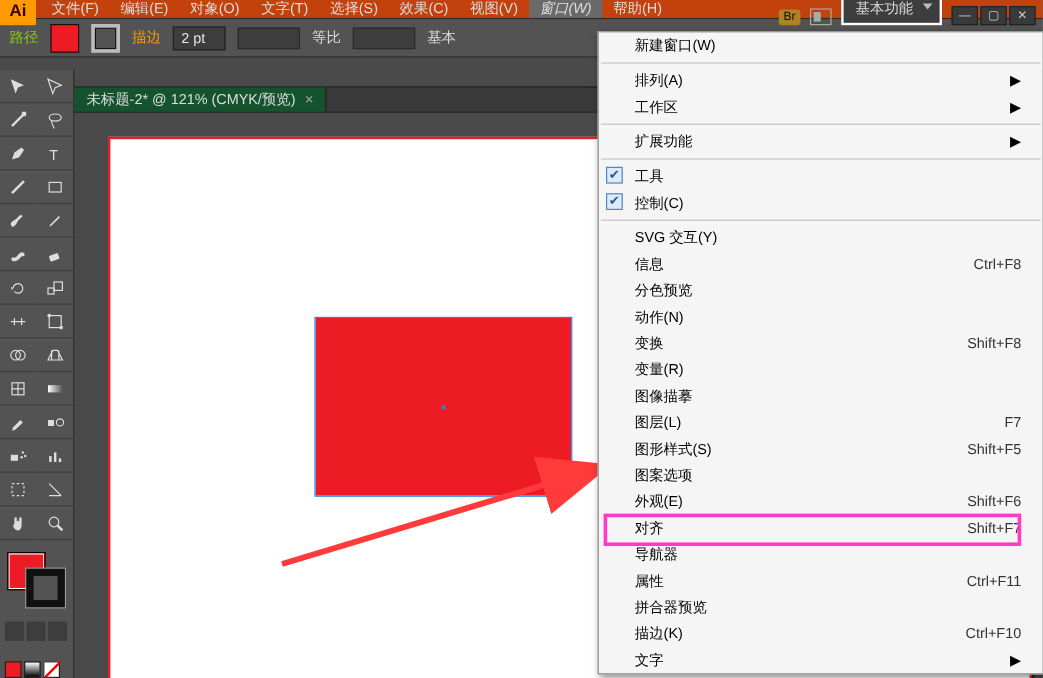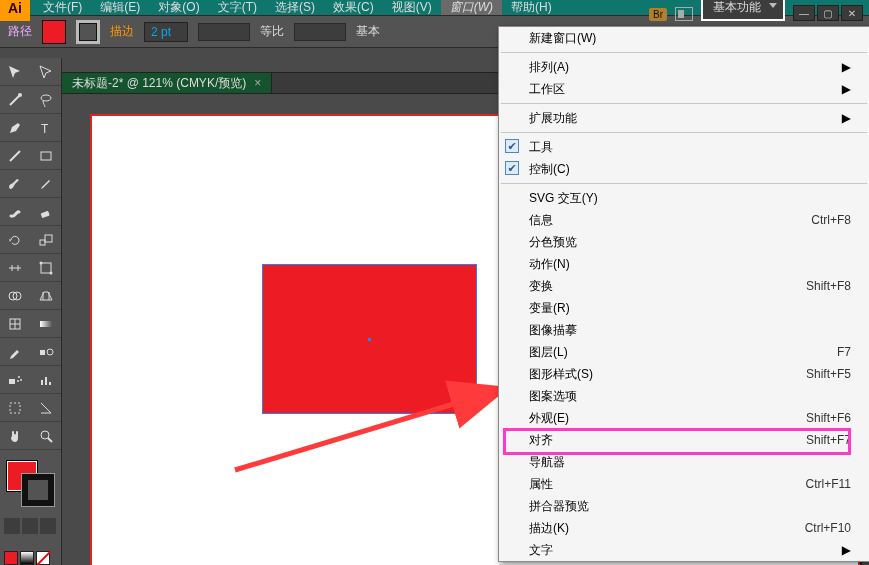--- a/index.html
+++ b/index.html
@@ -1,38 +1,38 @@
 <!DOCTYPE html>
 <html><head>
 <meta charset="utf-8">
 <style>
   * { margin: 0; padding: 0; box-sizing: border-box; font-family: "Microsoft YaHei", sans-serif; font-size: 12px; }
   body { background: #4a4a4a; color: #ddd; width: 869px; height: 565px; overflow: hidden; position: relative; }
 
   
-  .menubar { height: 16px; background: #0f766e; display: flex; align-items: center; border-bottom: 1px solid #2a2a2a; }
+  .menubar { height: 16px; background: #c2410c; display: flex; align-items: center; border-bottom: 1px solid #2a2a2a; }
   .ai-logo { width: 30px; height: 26px; background: #ff9a00; color: #330000; display: flex; align-items: center; justify-content: center; font-weight: bold; font-size: 14px; margin-right: 4px; }
   .menu-item { padding: 0 9px; height: 100%; display: flex; align-items: center; cursor: default; }
   .menu-item.open { background: #6a6a6a; font-style: italic; }
   .menubar-right { margin-left: auto; display:flex; align-items:flex-end; gap:8px; padding-right:6px;}
   .br-badge { background:#b0802a; color:#111; font-size:10px; padding:1px 4px; border-radius:2px;}
   .layout-icon { width:18px; height:14px; border:1px solid #aaa; position:relative;}
   .layout-inner{position:absolute; left:2px; top:2px; width:6px; height:8px; background:#aaa;}
   .workspace-dd { background:#3d3d3d; padding:3px 22px 3px 10px; border:2px solid #ffffff; position:relative;}
   .workspace-dd::after{content:""; position:absolute; right:6px; top:7px; border-left:4px solid transparent; border-right:4px solid transparent; border-top:5px solid #bbb;}
   .winbtns{display:flex; gap:2px;}
   .winbtn{width:22px; height:16px; background:#3a3a3a; border:1px solid #222; display:flex; align-items:center; justify-content:center; font-size:10px; color:#ccc;}
 
   
   .controlbar { height: 32px; background: #535353; display:flex; align-items:center; gap:10px; padding:0 8px; border-bottom:1px solid #2a2a2a;}
-  .cb-label{color:#f0abfc;}
+  .cb-label{color:#84cc16;}
   .swatch-fill{width:24px; height:24px; background:#ed1c24; border:1px solid #111;}
   .swatch-stroke{width:24px; height:24px; border:3px solid #bbb; box-shadow:0 0 0 1px #111 inset; background:#535353;}
   .stroke-label{color:#ff9a00;}
-  .pt-field{background:#3d3d3d; border:1px solid #222; padding:2px 16px 2px 6px; color:#0ea5e9; position:relative;}
+  .pt-field{background:#3d3d3d; border:1px solid #222; padding:2px 16px 2px 6px; color:#e5e5e5; position:relative;}
   .linebox{width:52px; height:18px; border:1px solid #2a2a2a; background:#3d3d3d;}
   .eqscale{display:flex; align-items:center; gap:2px;}
   .dash5{width:52px; height:18px; border:1px solid #2a2a2a; background:#3d3d3d;}
 
   
   .toolbar { position:absolute; left:0; top:58px; width:62px; bottom:0; background:#535353; border-right:1px solid #2a2a2a; }
   .tool-grid{display:grid; grid-template-columns:1fr 1fr;}
   .tool{height:28px; display:flex; align-items:center; justify-content:center; border-bottom:1px solid #404040; color:#ddd;}
   .tool svg{width:16px;height:16px;}
   .color-controls{margin-top:6px; padding:4px; position:relative; height:60px;}

